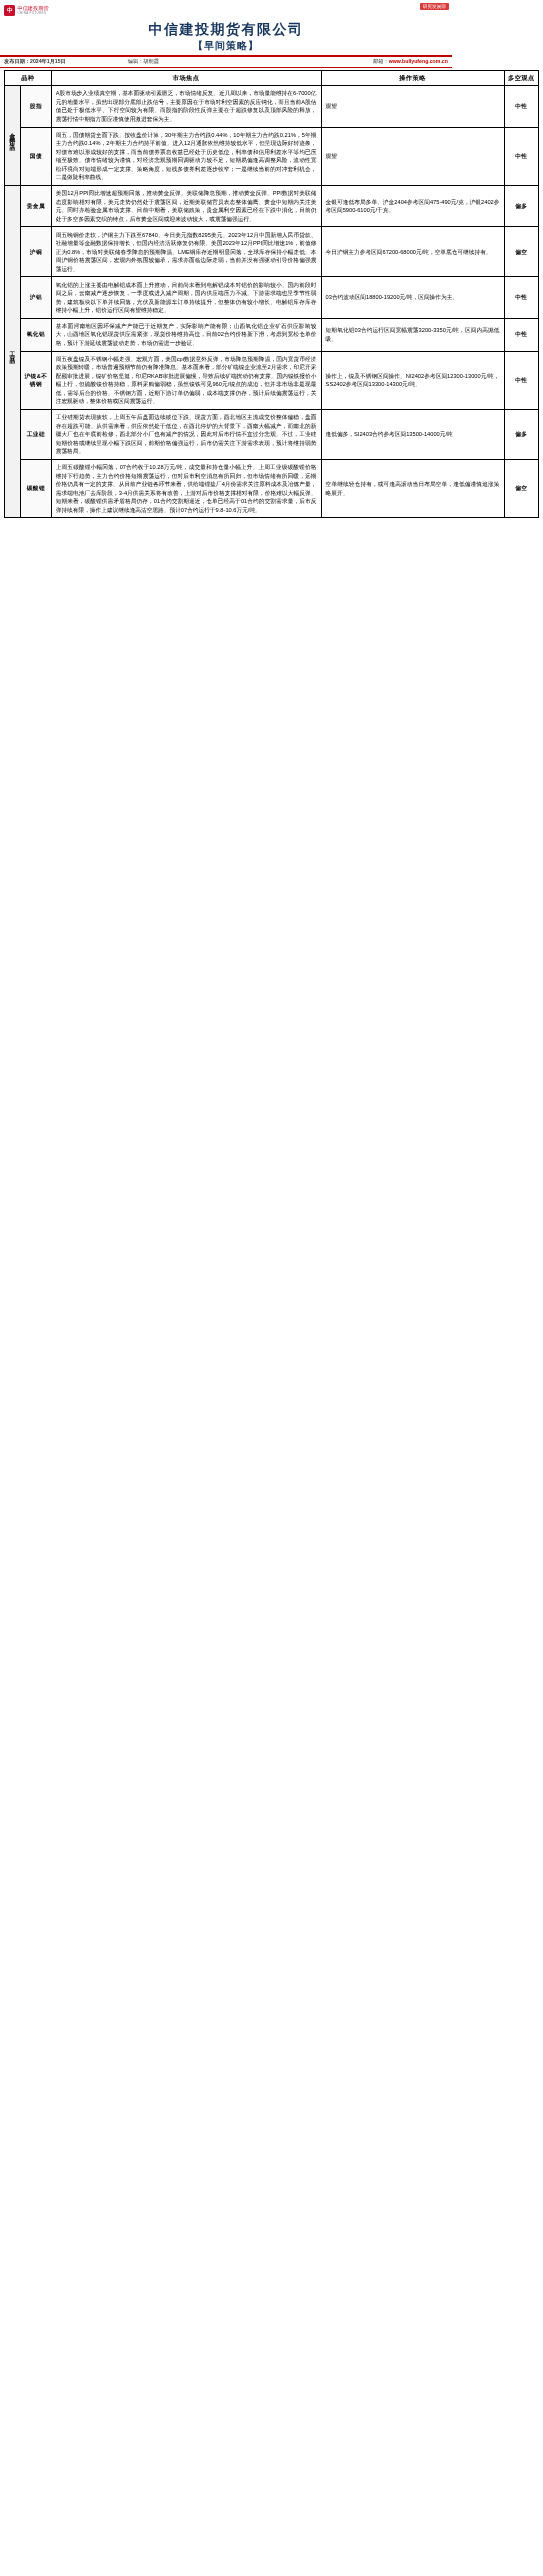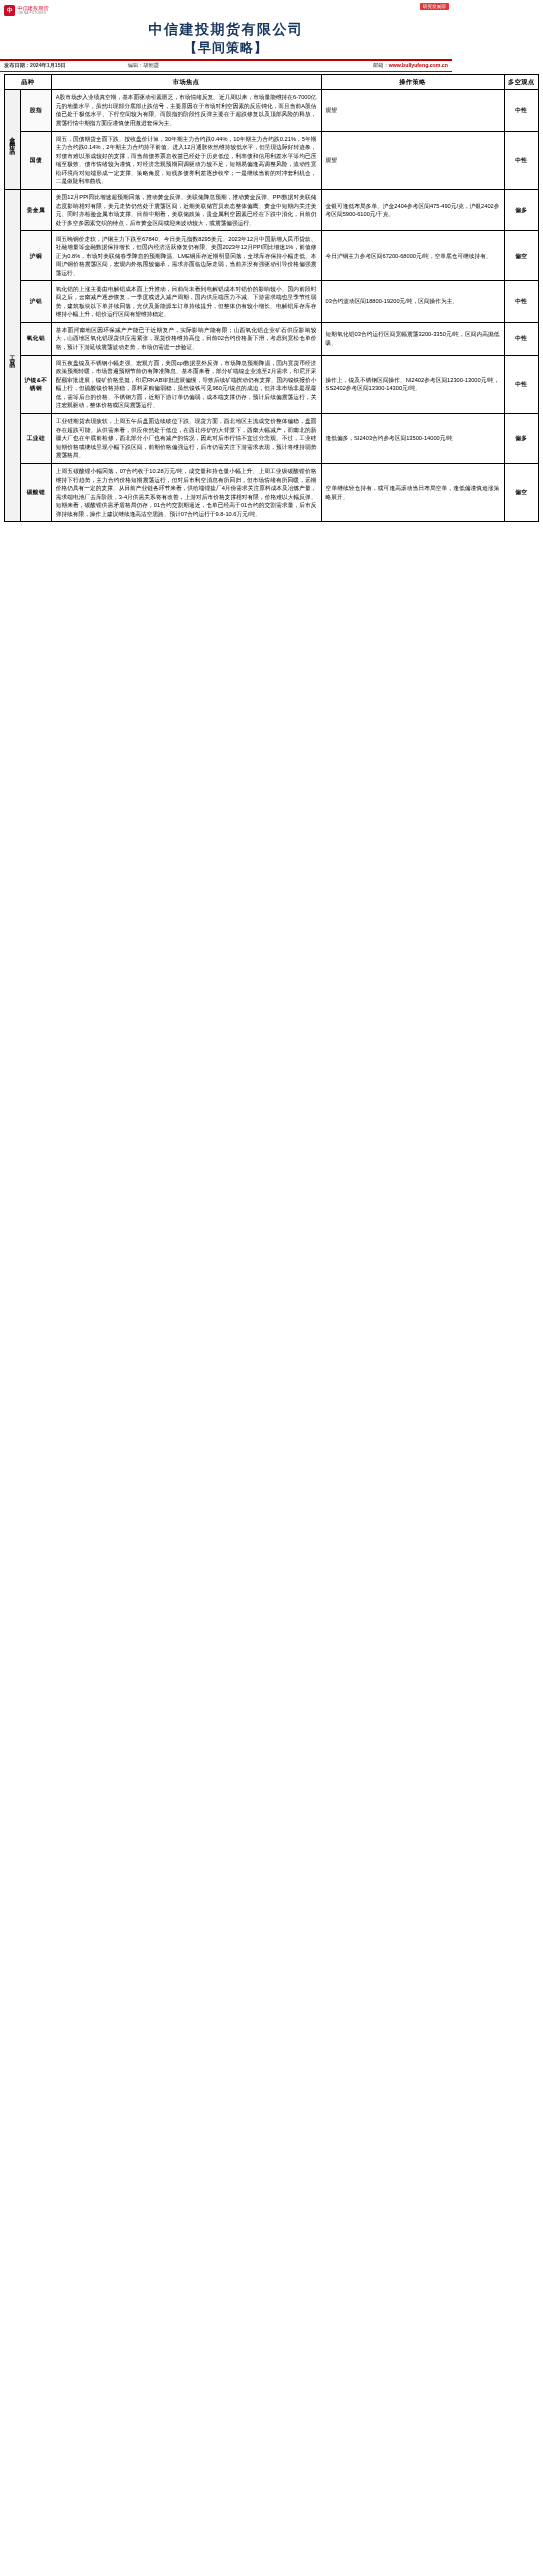--- a/index.html
+++ b/index.html
@@ -32,21 +32,21 @@
     padding:1px 3.1px;border-radius:1px;
   }
 
   .title-block{text-align:center;padding:1px 0 0;}
   .main-title{
     font-family:"DejaVu Serif","Liberation Serif",serif;
     font-size:14px;font-weight:bold;color:#17365d;letter-spacing:1.5px;
     line-height:1.25;
   }
   .sub-title{
-    font-size:13px;font-weight:bold;color:#17365d;letter-spacing:1px;
+    font-size:10px;font-weight:bold;color:#17365d;letter-spacing:1px;
     margin-top:1px;
   }
   .red-rule{height:1.5px;background:#c00000;margin:2.1px 0 0;}
   .meta-row{
     display:flex;align-items:center;
     font-size:5.2px;color:#333;
     padding:1.5px 4.1px 2.1px 4.1px;
     position:relative;
   }
   .meta-date{font-weight:bold;}

